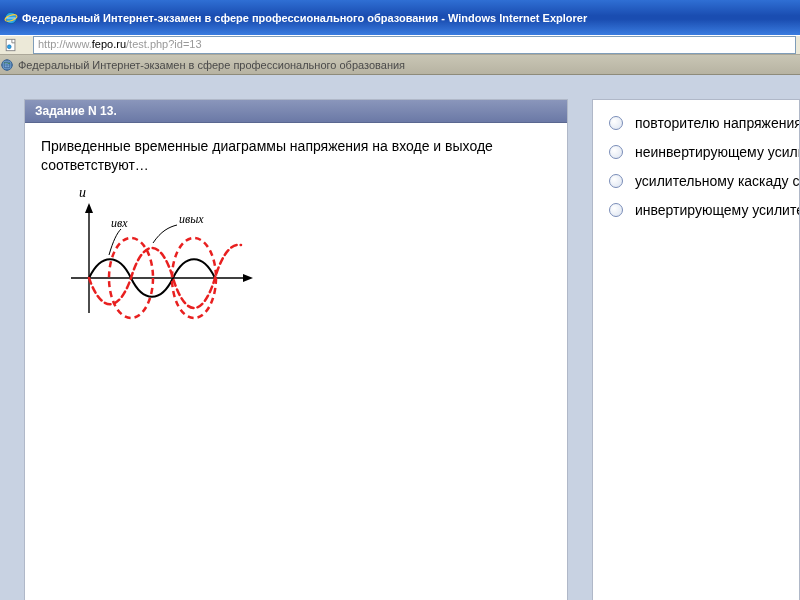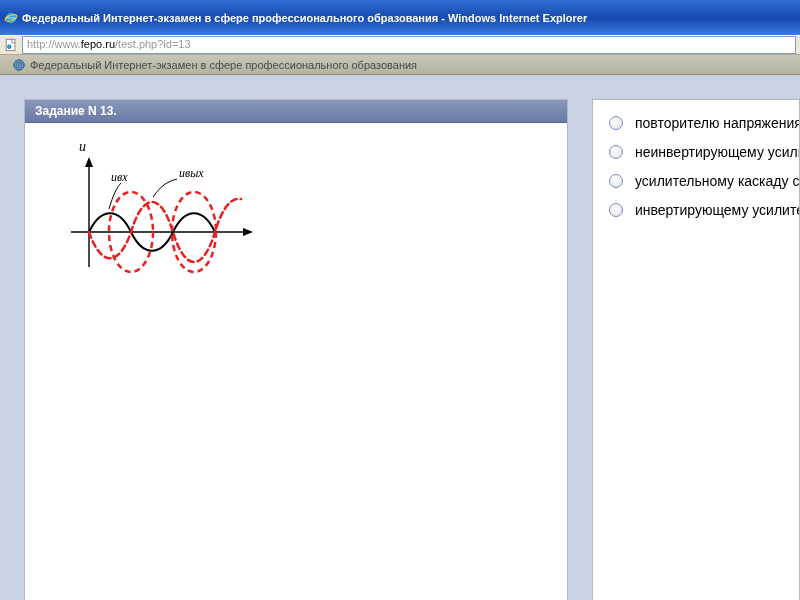--- a/index.html
+++ b/index.html
@@ -32,20 +32,21 @@
   
   .addressbar {
     height: 20px;
     background: #ece9d8;
     border-top: 1px solid #fff;
     border-bottom: 1px solid #aca899;
     display: flex;
     align-items: center;
     padding: 0 4px;
     box-sizing: border-box;
+    gap: 11px;
   }
   .addressbar .page-icon {
     width: 14px; height: 14px;
     margin-right: 4px;
     flex: 0 0 auto;
   }
   .addressbar .url {
     flex: 1;
     background: #fff;
     border: 1px solid #7f9db9;
@@ -59,21 +60,21 @@
   }
   .addressbar .url .host { color: #000; }
 
   
   .tabheader {
     height: 20px;
     background: linear-gradient(to bottom, #c9c6b5 0%, #b7b3a2 100%);
     border-bottom: 1px solid #8e8b7a;
     display: flex;
     align-items: center;
-    padding: 0 12px;
+    padding: 0 0;
     color: #4a4a4a;
     font-size: 11px;
     box-sizing: border-box;
   }
   .tabheader .globe-icon {
     width: 14px; height: 14px;
     margin-right: 4px;
     flex: 0 0 auto;
   }
   .tabheader .text { white-space: nowrap; }
@@ -173,20 +174,21 @@
   </svg>
   <span class="text">Федеральный Интернет-экзамен в сфере профессионального образования</span>
 </div>
 
 <div class="pagebody">
   <div class="columns">
 
     <div class="card card-left">
       <div class="card-header">Задание N 13.</div>
       <div class="card-body">
+        <div class="question-text">Приведенные временные диаграммы напряжения на входе и выходе соответствуют…</div>
 
         
         <svg class="diagram" viewBox="0 0 220 150">
 
           <text x="38" y="14" font-size="14" font-style="italic" font-family="'Times New Roman', serif">u</text>
 
           <g stroke="#000" stroke-width="1.4" fill="none">
 
             <line x1="48" y1="25" x2="48" y2="130"></line>
             <polygon points="48,20 44,30 52,30" fill="#000" stroke="none"></polygon>

